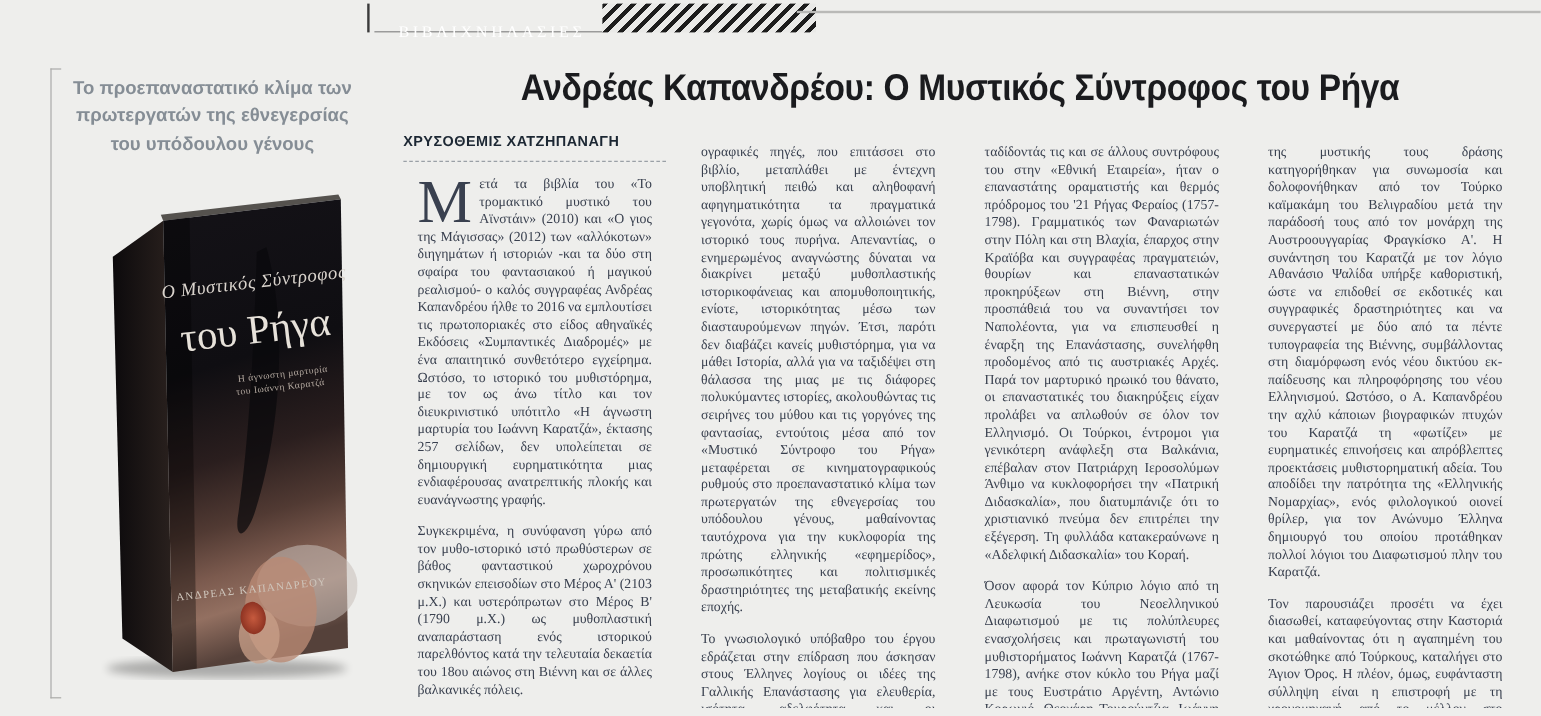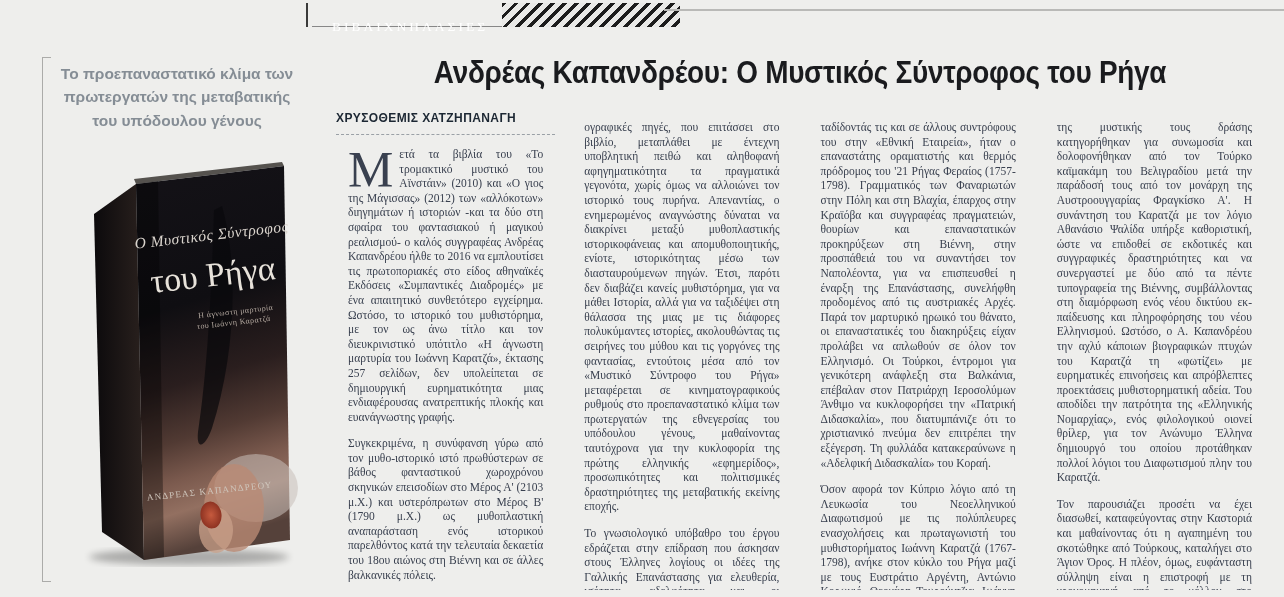--- a/index.html
+++ b/index.html
@@ -77,21 +77,21 @@
     <span>ΒΙΒΛΙΧΝΗΛΑΣΙΕΣ</span>
   </div>
   <div class="kicker-stripes"></div>
 </header>
 <div class="kicker-rule"></div>
 
 <div class="sidebar-rule"></div>
 <div class="sidebar-tick-top"></div>
 <div class="sidebar-tick-bottom"></div>
 
-<blockquote class="pull-quote">Το προεπαναστατικό κλίμα των πρωτεργατών της μεταβατικής του υπόδουλου γένους</blockquote>
+<blockquote class="pull-quote">Το προεπαναστατικό κλίμα των πρωτεργατών της εθνεγερσίας του υπόδουλου γένους</blockquote>
 
 <div class="book-wrap">
   <svg width="214" height="412" viewBox="0 0 214 412">
     <defs>
       <linearGradient id="coverGrad" x1="0" y1="0" x2="0.12" y2="1">
         <stop offset="0" stop-color="#141217"></stop>
         <stop offset="0.38" stop-color="#0f0e12"></stop>
         <stop offset="0.58" stop-color="#2a1e1e"></stop>
         <stop offset="0.72" stop-color="#513a33"></stop>
         <stop offset="0.82" stop-color="#7b5a4e"></stop>

